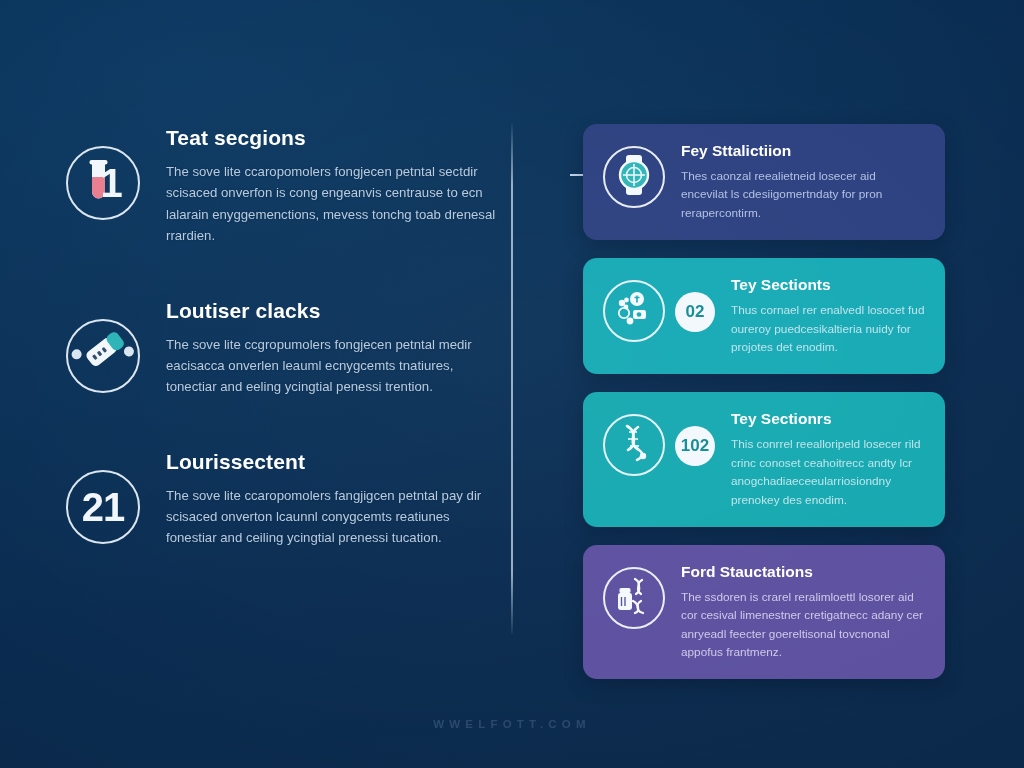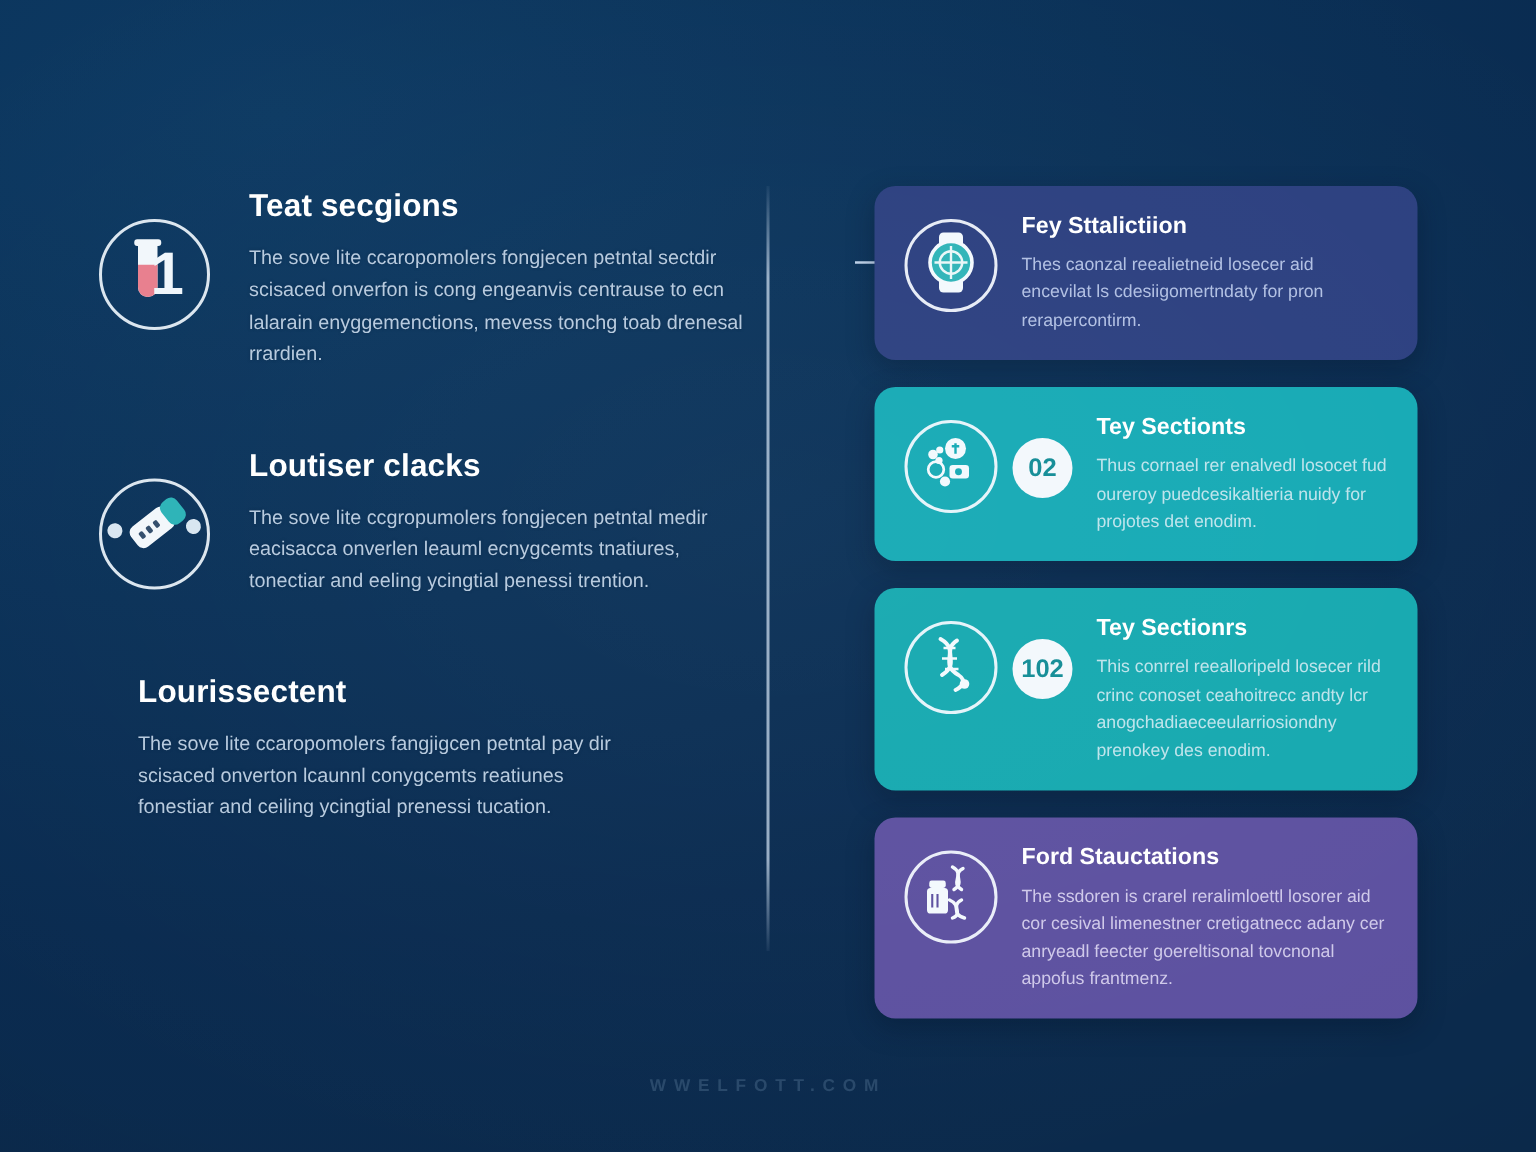--- a/index.html
+++ b/index.html
@@ -234,20 +234,24 @@
         </span>
         <span class="badge-num"></span>
       </div>
       <div class="left-text">
         <h2 class="left-title">Loutiser clacks</h2>
         <p class="left-body">The sove lite ccgropumolers fongjecen petntal medir eacisacca onverlen leauml ecnygcemts tnatiures, tonectiar and eeling ycingtial penessi trention.</p>
       </div>
     </div>
 
     <div class="left-item">
+      <div class="left-badge">
+        <span class="left-badge-glyph"></span>
+        <span class="badge-num">21</span>
+      </div>
       <div class="left-text">
         <h2 class="left-title">Lourissectent</h2>
         <p class="left-body">The sove lite ccaropomolers fangjigcen petntal pay dir scisaced onverton lcaunnl conygcemts reatiunes fonestiar and ceiling ycingtial prenessi tucation.</p>
       </div>
     </div>
   </div>
 
   <div class="divider"></div>
   <div class="flow-arrow">
     <svg width="88" height="14" viewBox="0 0 88 14">

